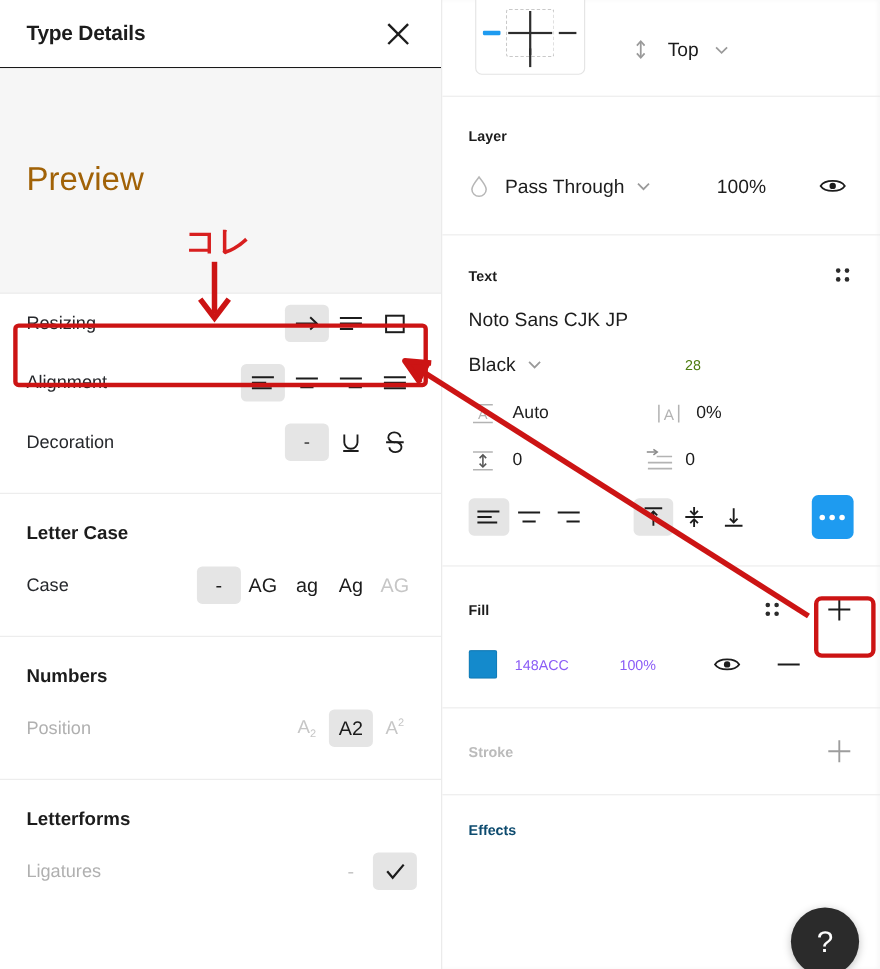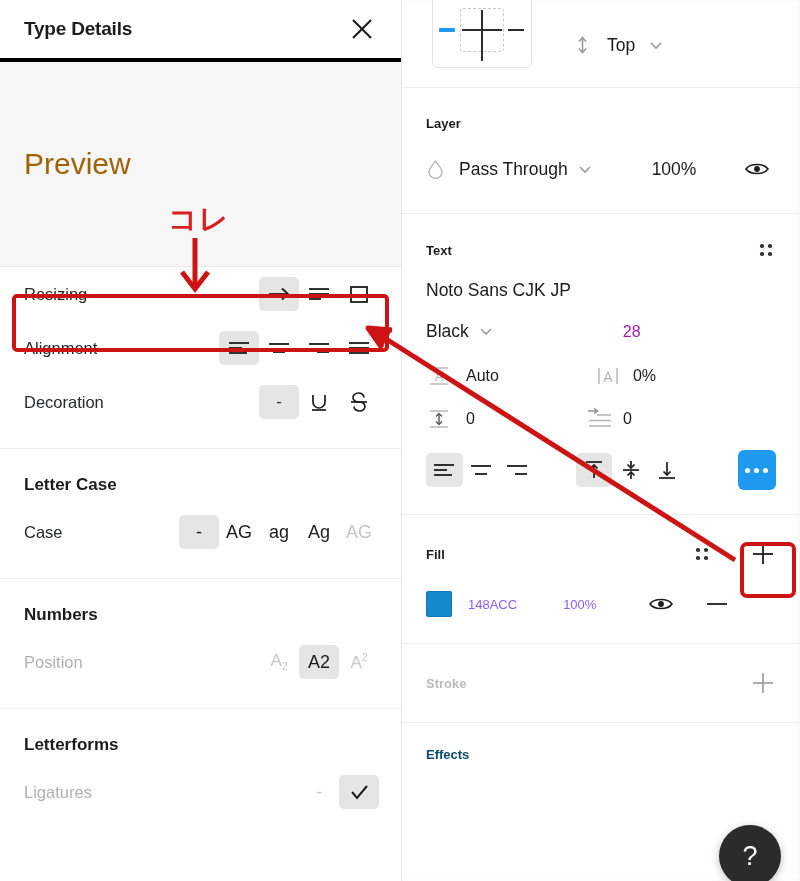--- a/index.html
+++ b/index.html
@@ -15,21 +15,21 @@
   #left-panel {
     position: absolute; left: 0; top: 0;
     width: 401px; height: 881px;
     background: #ffffff;
     overflow: hidden;
   }
   .panel-header {
     height: 62px;
     display: flex; align-items: center; justify-content: space-between;
     padding: 0 24px;
-    border-bottom: 4px solid #000000;
+    border-bottom: 1px solid #000000;
     background: #fff;
   }
   .panel-title {
     font-size: 19px; font-weight: bold; color: #1c1c1c; letter-spacing: -0.2px;
   }
   .close-btn {
     width: 30px; height: 30px; display: flex; align-items: center; justify-content: center;
     cursor: pointer;
   }
   .preview-area {
@@ -114,21 +114,21 @@
 
   .dd-row { display: flex; align-items: center; gap: 14px; height: 34px; }
   .dd-label { font-size: 17.5px; color: #1c1c1c; }
   .chev { color: #9a9a9a; font-size: 13px; line-height: 1; }
 
   .blend-row { display: flex; align-items: center; height: 44px; }
   .blend-name { font-size: 17.5px; color: #1c1c1c; margin-left: 14px; }
   .opacity-val { font-size: 17.5px; color: #1c1c1c; }
 
   .font-name { font-size: 17.5px; color: #1c1c1c; }
-  .num-val { font-size: 16px; color: #a21caf; }
+  .num-val { font-size: 13px; color: #4d7c0f; }
   .metric-lbl { font-size: 16px; color: #1c1c1c; }
 
   .icon-stub { display: inline-flex; align-items: center; justify-content: center; }
 
   .fill-swatch {
     width: 26px; height: 26px; border-radius: 2px;
     border: 1px solid rgba(0,0,0,0.10);
   }
   .fill-hex { font-size: 13px; color: #8b5cf6; }
 

